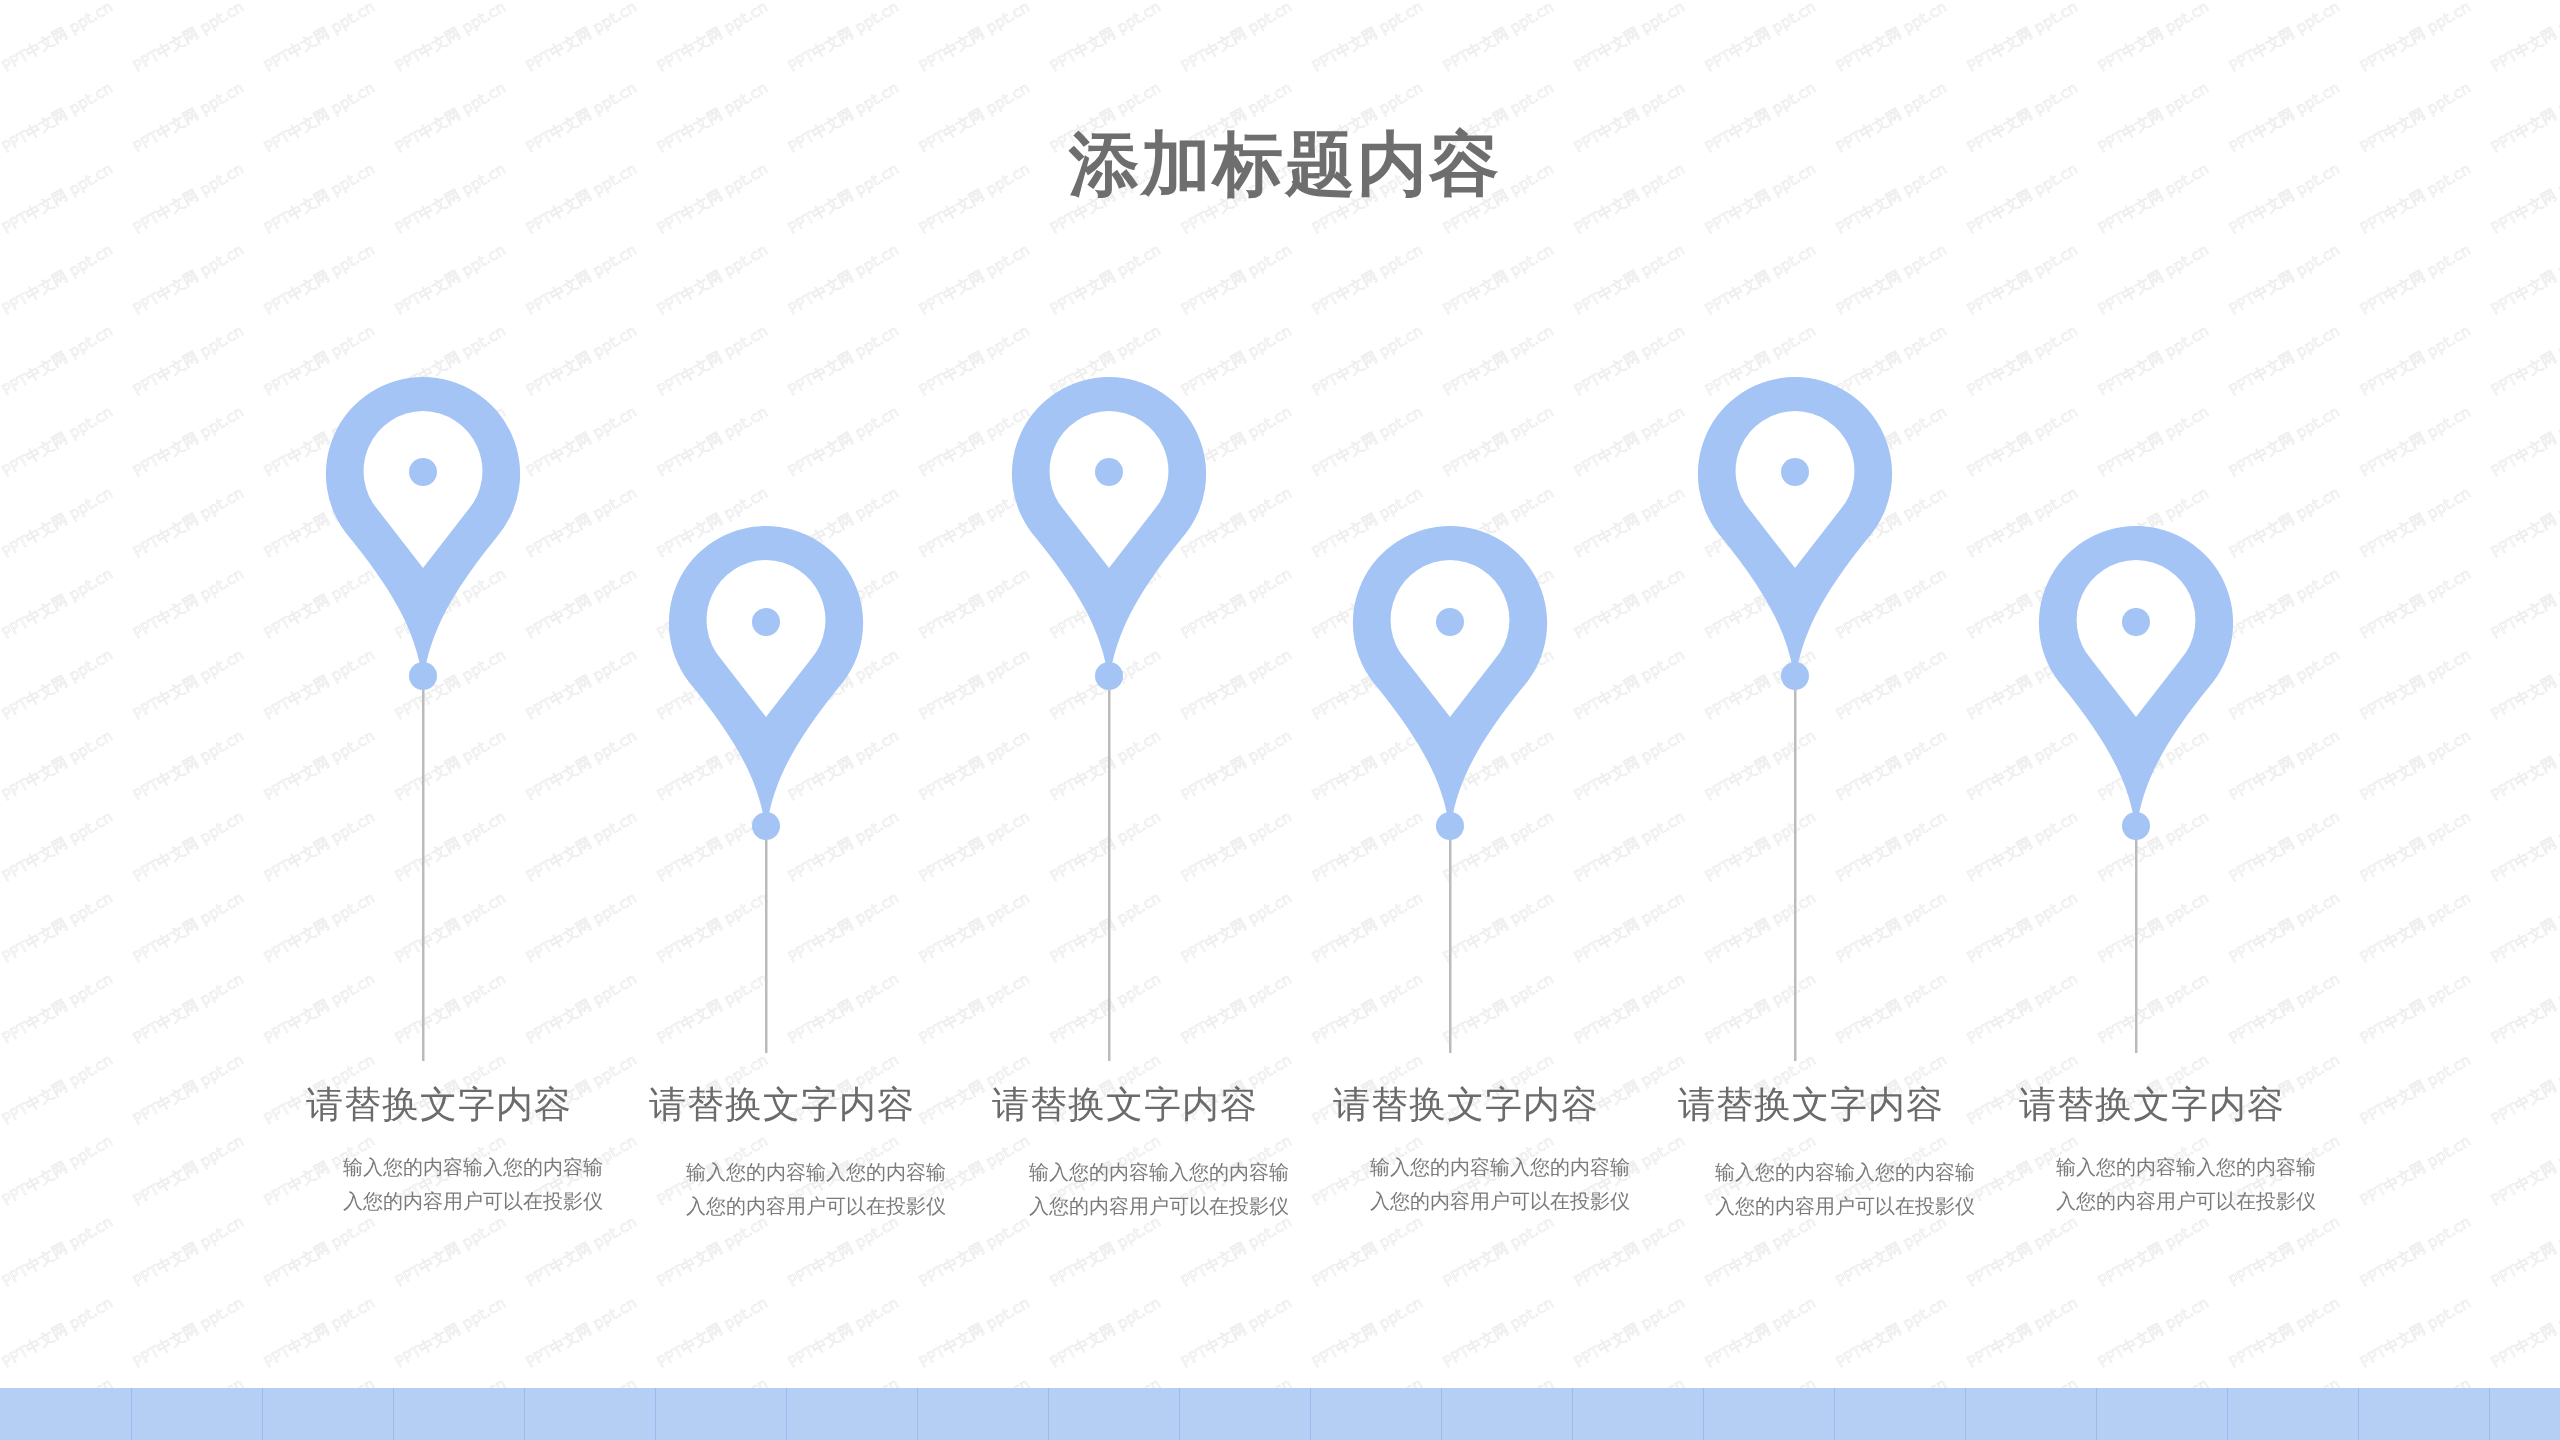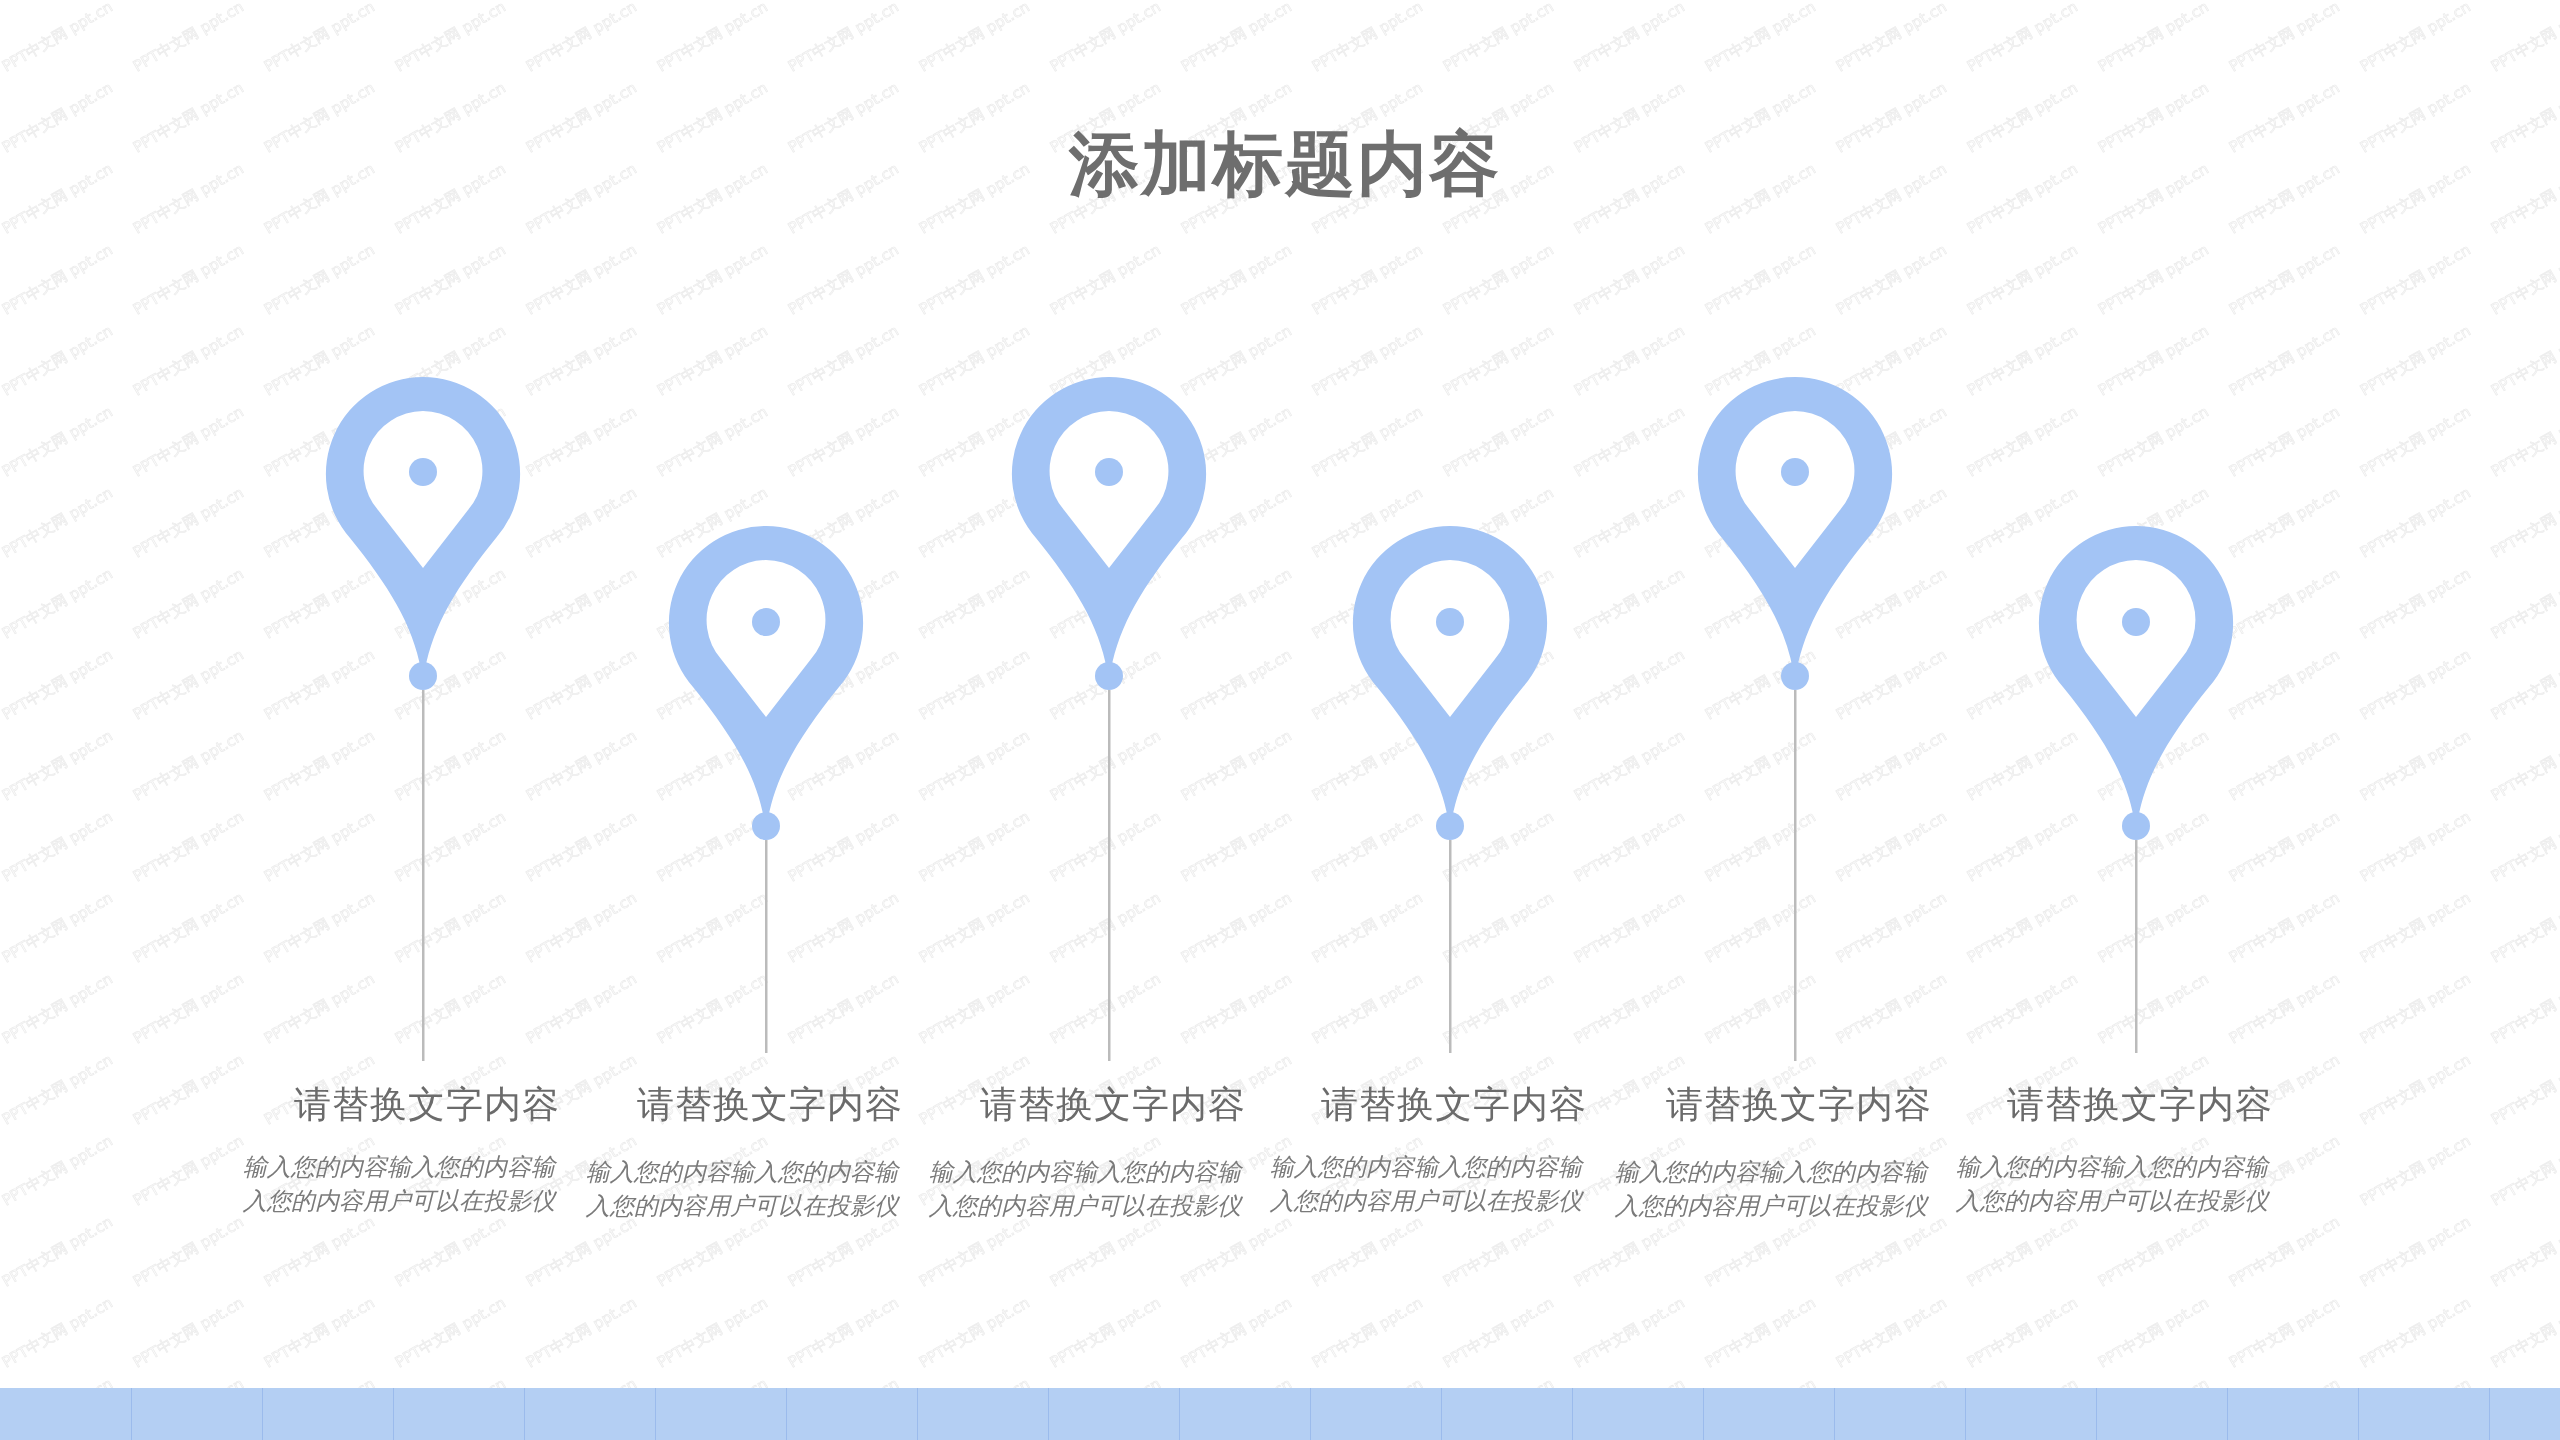--- a/index.html
+++ b/index.html
@@ -13,26 +13,26 @@
   }
   .slide-title {
     position: absolute; left: 0; width: 2570px; top: 118px;
     text-align: center; font-family: "DejaVu Serif", "Liberation Serif", serif;
     font-size: 70px; font-weight: bold; color: #6e6e6e; letter-spacing: 2px;
     z-index: 2;
   }
   .item { position: absolute; top: 0; width: 360px; height: 1300px; z-index: 2; }
   .pin-svg { position: absolute; left: 0; top: 0; }
   .item-heading {
-    position: absolute; left: 4px; width: 100%; text-align: center;
+    position: absolute; left: 16px; width: 100%; text-align: center;
     font-size: 37px; color: #6b6b6b; letter-spacing: 1px;
   }
   .item-body {
-    position: absolute; left: 0; width: 100%; text-align: left;
-    font-size: 24px; line-height: 34px; color: #7a7a7a; font-style: italic;
+    position: absolute; left: 0; width: 100%; text-align: right;
+    font-size: 20px; line-height: 34px; color: #7a7a7a;
   }
   .bottom-band {
     position: absolute; left: 0; top: 1388px; width: 2560px; height: 52px;
     background: #b4cff3; z-index: 1;
   }
   .band-line { position: absolute; top: 0; width: 1px; height: 52px; background: #9bbbec; }
 </style>
 </head>
 <body>
 

